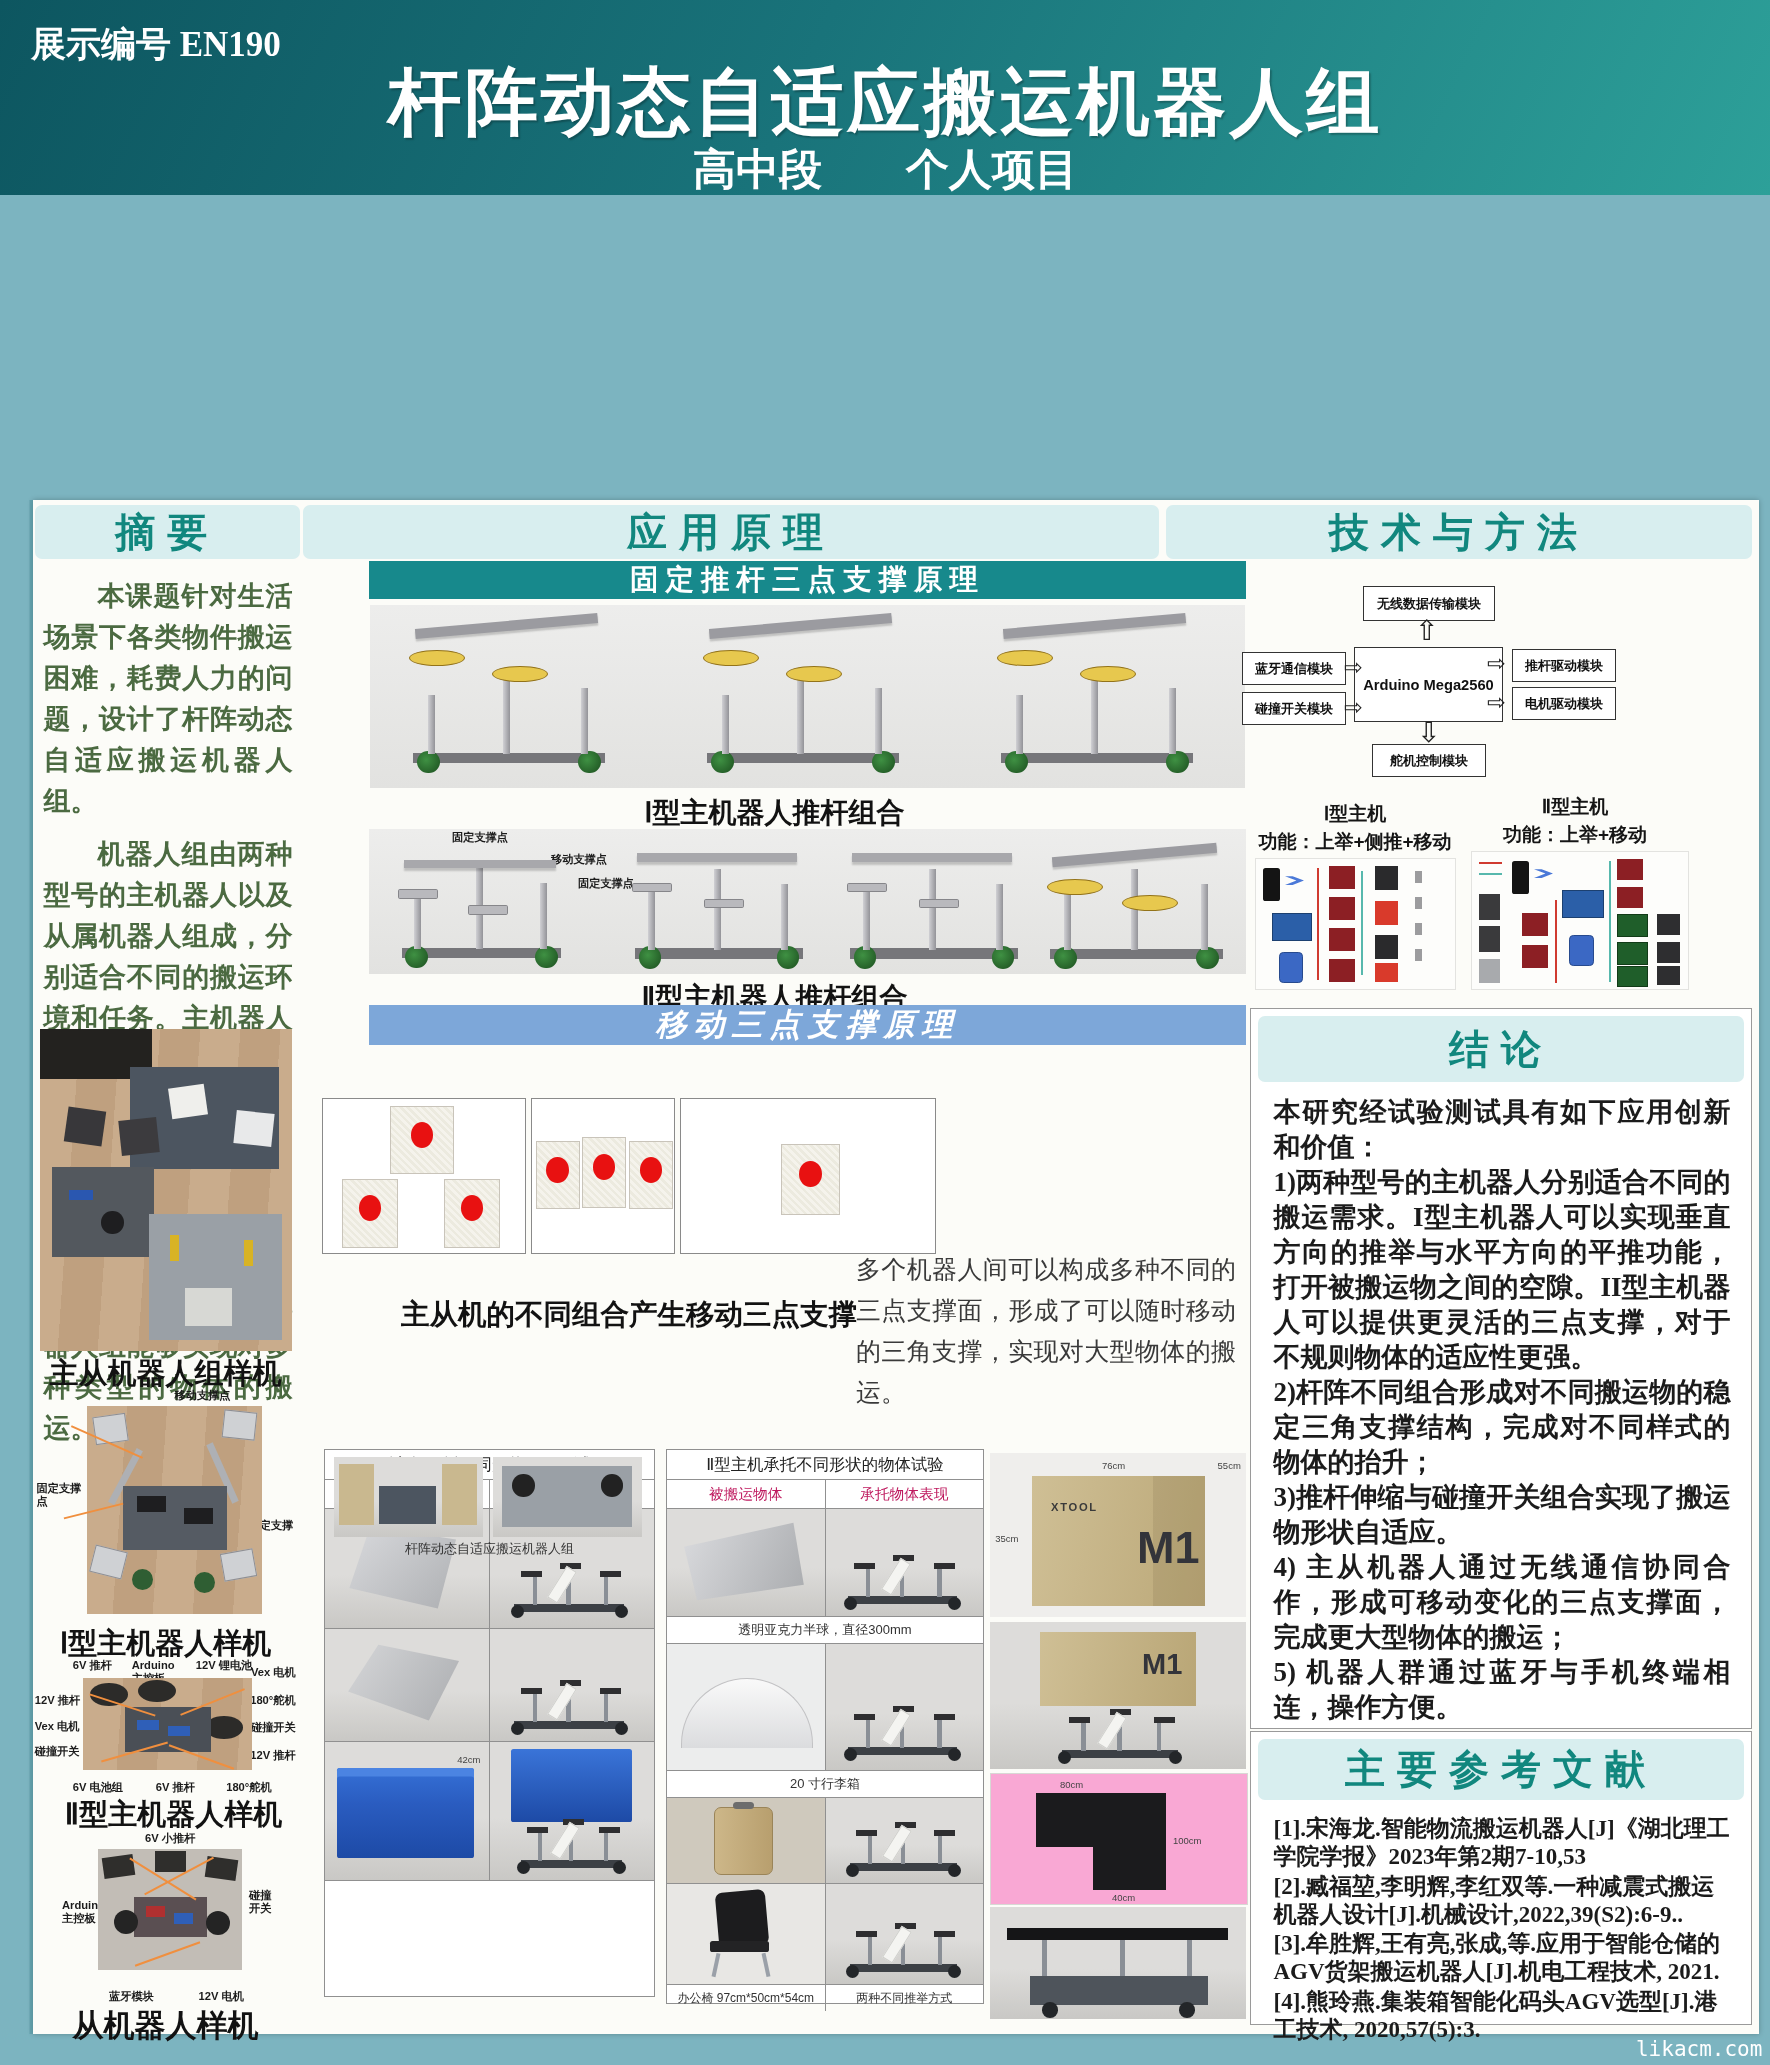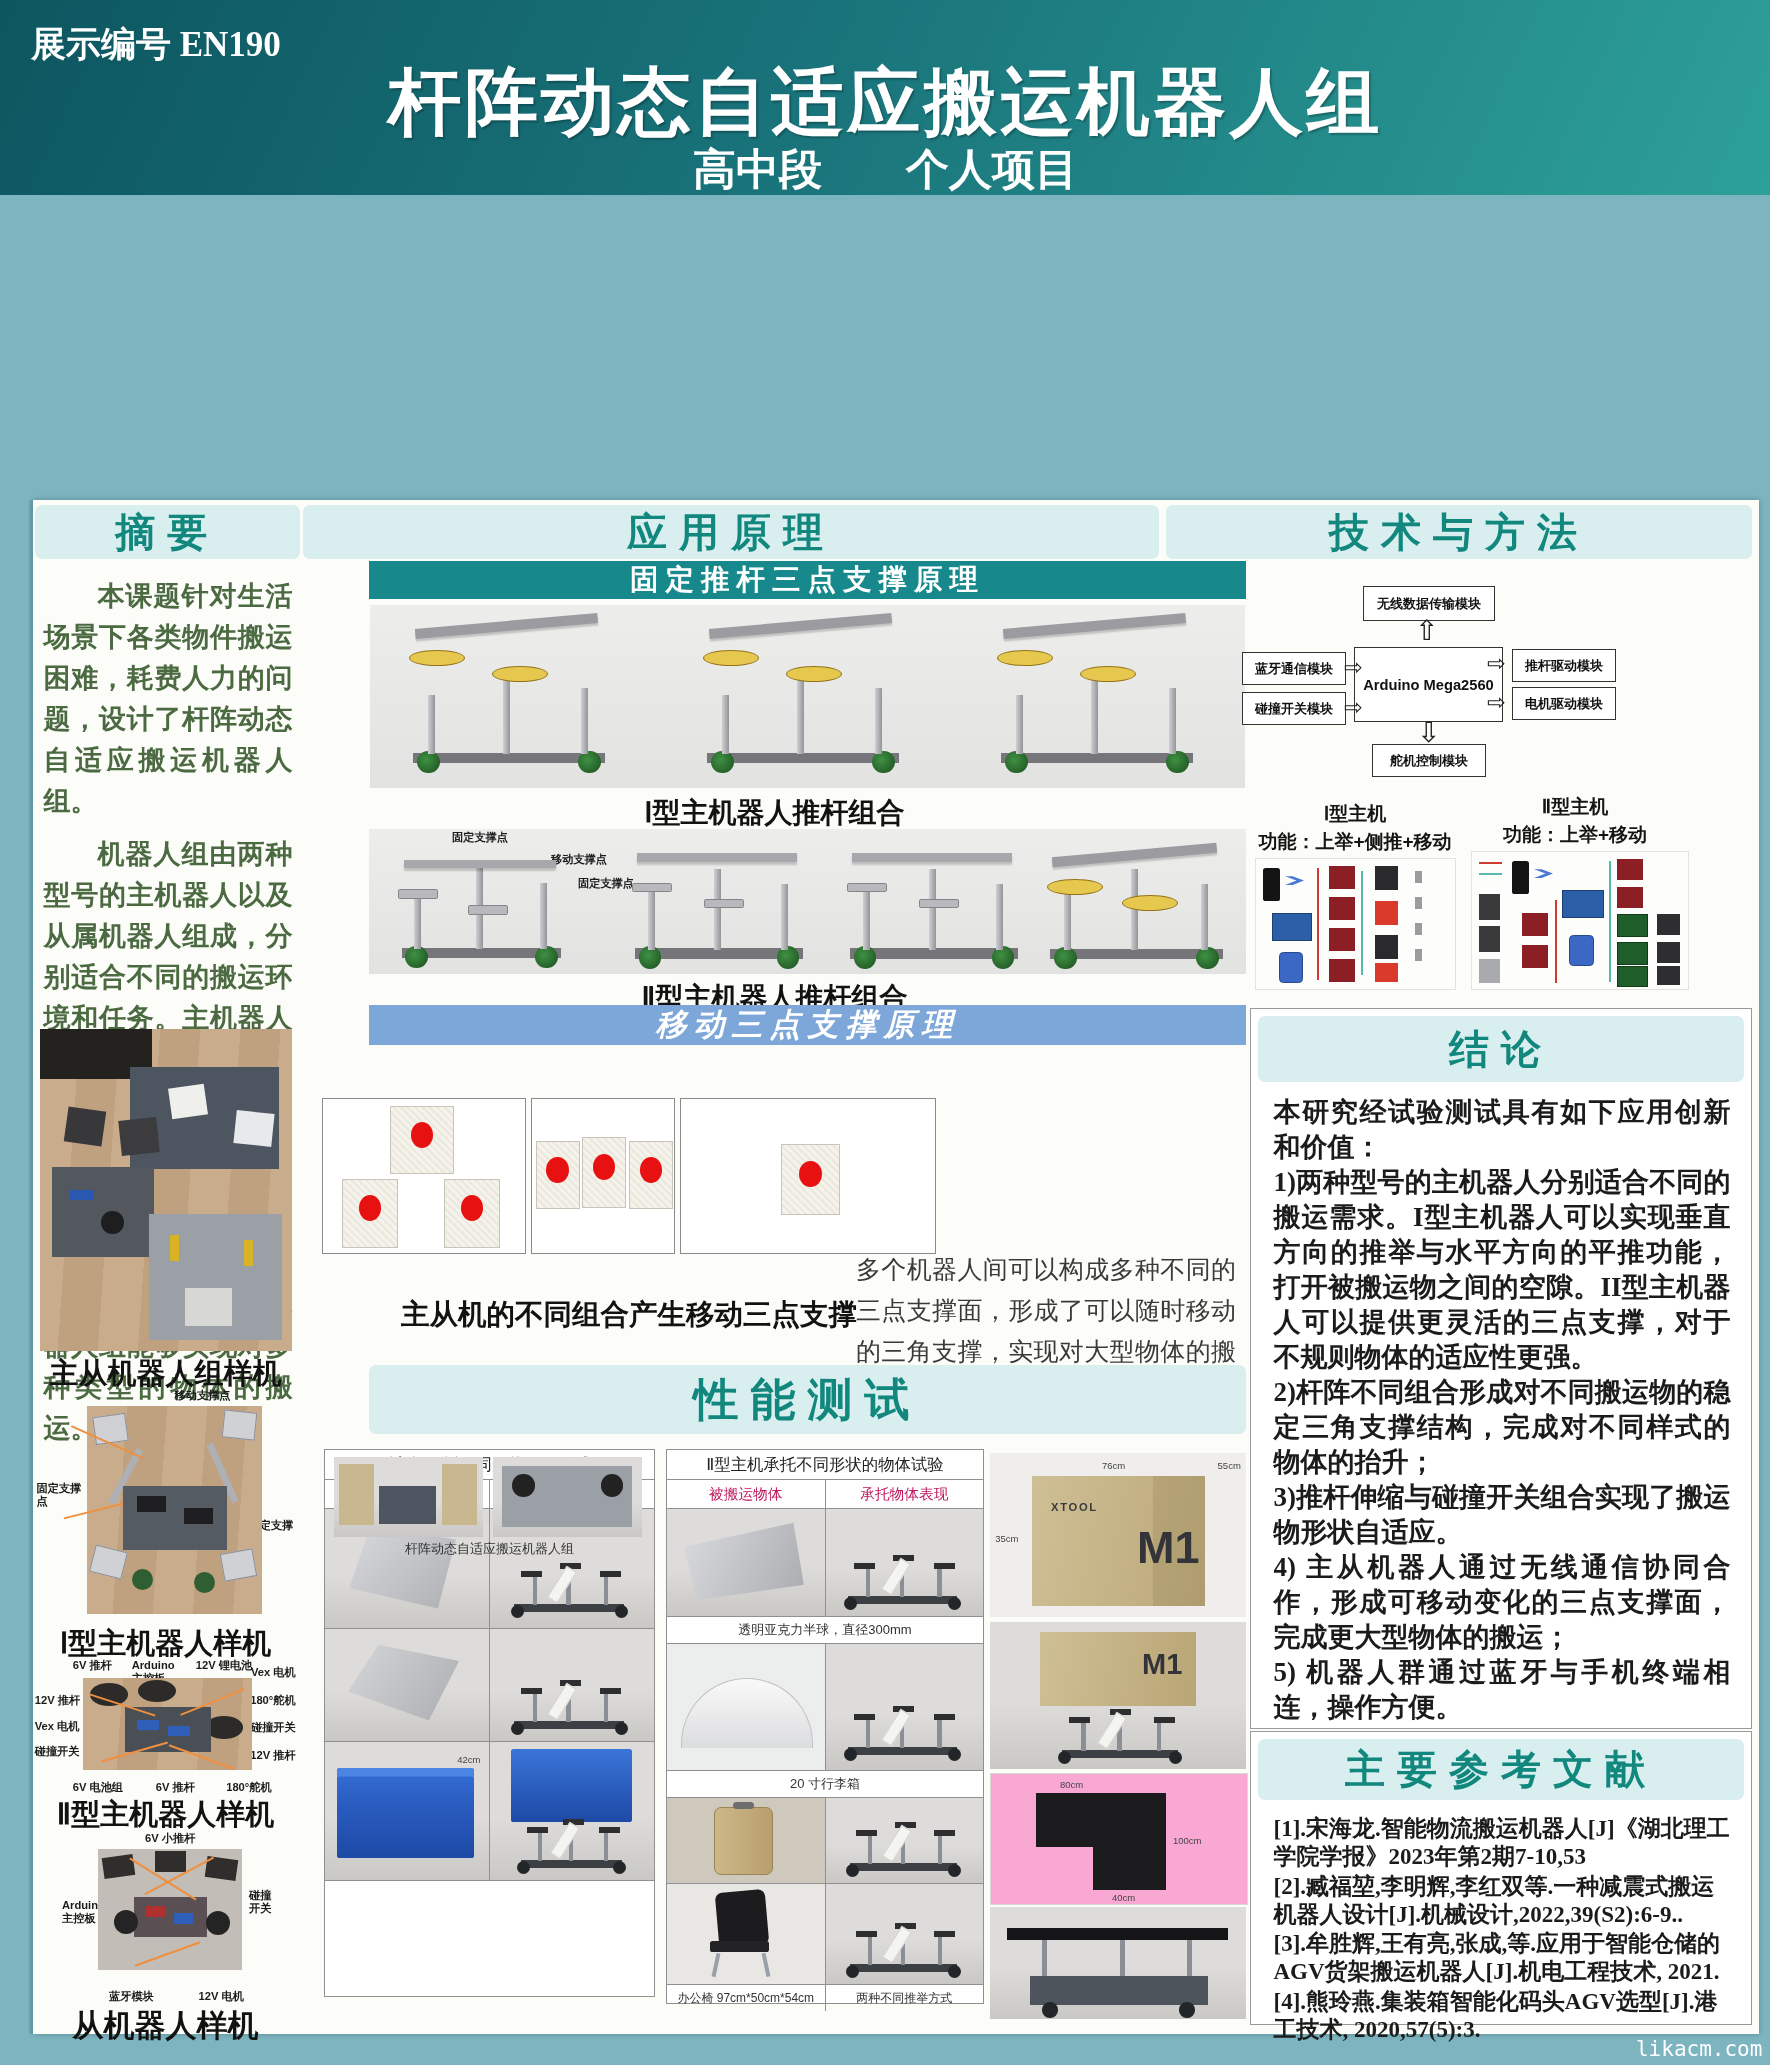--- a/index.html
+++ b/index.html
@@ -190,21 +190,21 @@
         <i style="right:8.6px;top:38px;width:38px;height:22.5px;border-radius:50%;background:#2c2b29;"></i>
         <i style="left:42px;top:29px;width:86px;height:45px;background:#4a4f56;"></i>
         <i style="left:54px;top:42px;width:22.5px;height:10.4px;background:#2f5fb8;"></i>
         <i style="left:85px;top:48px;width:22.5px;height:10.4px;background:#2f5fb8;"></i>
         <i class="orange-line" style="left:5.2px;top:26px;width:69px;transform:rotate(18deg);"></i>
         <i class="orange-line" style="right:5.2px;top:22.5px;width:69px;transform:rotate(-22deg);"></i>
         <i class="orange-line" style="left:17.3px;bottom:17.3px;width:69px;transform:rotate(-16deg);"></i>
         <i class="orange-line" style="right:15.6px;bottom:12px;width:69px;transform:rotate(20deg);"></i>
       </div>
     </div>
-    <div class="cap" style="left:0;top:1295px;width:265px;">Ⅱ型主机器人样机</div>
+    <div class="cap" style="left:0;top:1295px;width:265px;padding-left:8px;">Ⅱ型主机器人样机</div>
 
     <div class="abs" style="left:29px;top:1332px;width:213px;height:171px;">
       <span class="lbl" style="left:83px;top:0;">6V 小推杆</span>
       <span class="lbl" style="left:0;top:67px;width:45px;">Arduino 主控板</span>
       <span class="lbl" style="right:0;top:57px;width:26px;">碰撞开关</span>
       <span class="lbl" style="left:47px;bottom:0;">蓝牙模块</span>
       <span class="lbl" style="right:31px;bottom:0;">12V 电机</span>
       <div class="abs" style="left:36px;top:17.3px;width:144px;height:121px;background:#c2bdb6;">
         <i style="left:5.2px;top:7px;width:31px;height:21px;background:#2f2e2c;transform:rotate(-8deg);"></i>
         <i style="left:57px;top:1.7px;width:31px;height:21px;background:#2f2e2c;"></i>
@@ -328,23 +328,20 @@
       <div class="thumb" style="left:97px;top:42px;width:42px;height:66px;"></div>
     </div>
     <div class="skbox" style="left:647px;top:598px;width:254px;height:154px;">
       <div class="thumb" style="left:100px;top:45px;width:57px;height:69px;"></div>
     </div>
 
 
     <div class="abs" style="left:823px;top:749px;width:380px;color:#3a3a3a;font:25px 'Liberation Sans',sans-serif;line-height:41px;text-align:justify;">多个机器人间可以构成多种不同的三点支撑面，形成了可以随时移动的三角支撑，实现对大型物体的搬运。</div>
     <div class="cap" style="left:289px;top:796px;width:614px;font-size:28.5px;">主从机的不同组合产生移动三点支撑</div>
 
-    <div class="band" style="left:336px;top:865px;width:877px;height:69px;">
-      <span class="band-t" style="font-size:45px;">性能测试</span>
-    </div>
 
     <div class="ttable" style="left:291px;top:949px;width:329px;height:546px;">
       <div class="t-title" style="height:29px;">Ⅰ型主机承托不同形状的物体试验</div>
       <div class="t-sub" style="height:28px;">
         <span>被搬运物体</span>
         <span>承托物体表现</span>
       </div>
       <div class="t-row" style="height:119px;">
         <div class="t-cell floor">
           <i style="left:14px;top:12px;width:130px;height:93px;background:linear-gradient(135deg,#dcdde0,#aaacaf);clip-path:polygon(8% 72%,24% 6%,90% 20%,76% 94%);filter:drop-shadow(0 0 2.6px #e0df32);"></i>

